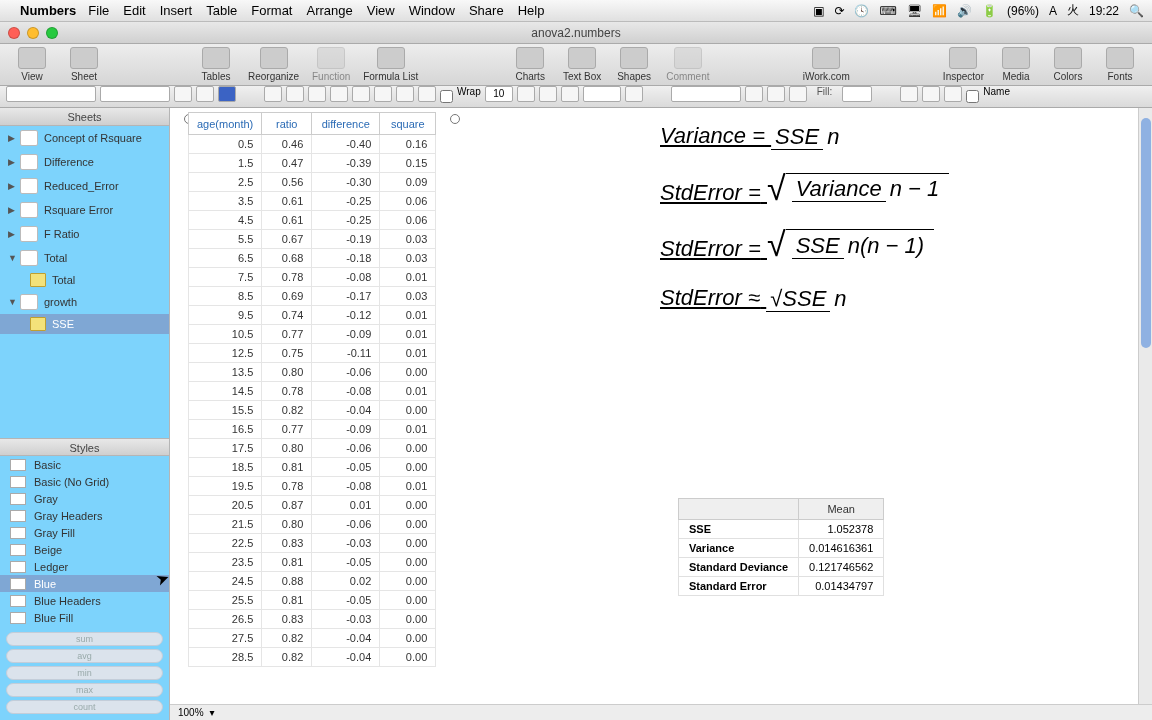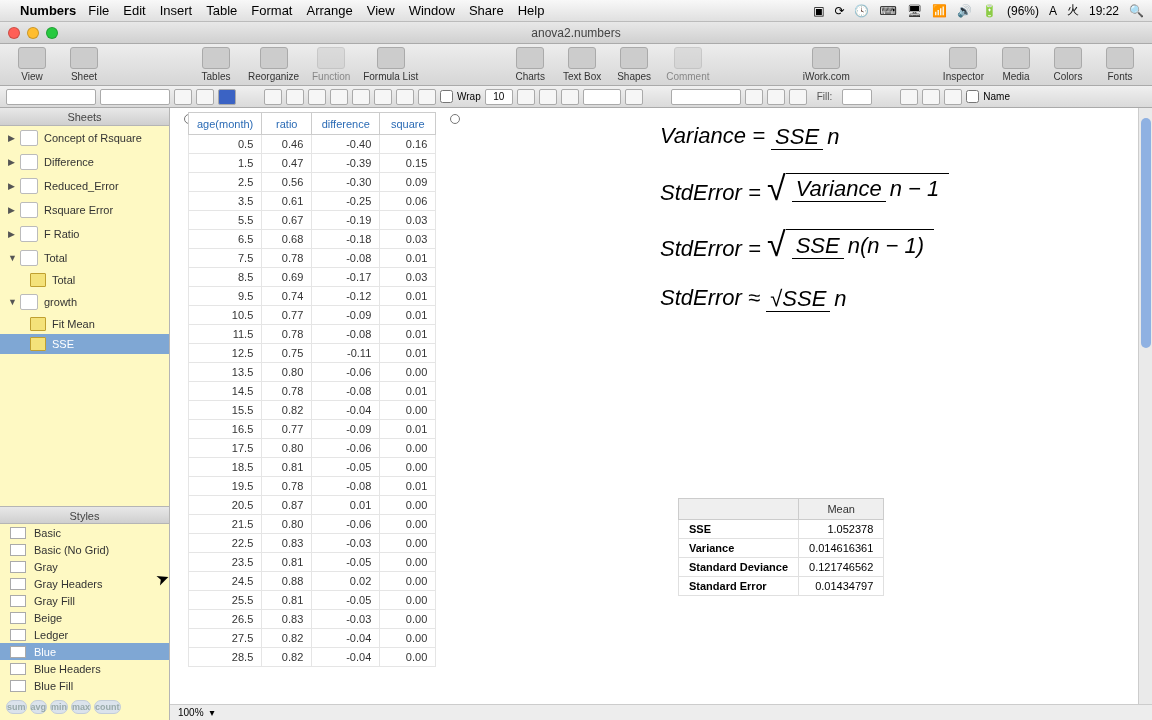--- a/index.html
+++ b/index.html
@@ -21,56 +21,56 @@
 .win-title { margin: 0 auto; font-size: 12px; color: #444; }
 
 
 .toolbar { height: 42px; background: linear-gradient(#ededed,#d6d6d6); display: flex; align-items: center; padding: 0 6px; border-bottom: 1px solid #aaa; font-size: 10px; }
 .tool { display: flex; flex-direction: column; align-items: center; margin: 0 6px; color: #333; min-width: 40px; }
 .tool .ticon { width: 28px; height: 22px; background: #ccc; border: 1px solid #aaa; border-radius: 3px; margin-bottom: 2px; }
 .tool.disabled { opacity: .5; }
 .toolbar-spacer { flex: 1; }
 
 
-.formatbar { height: 22px; background: linear-gradient(#f0f0f0,#dadada); border-bottom: 1px solid #aaa; display: flex; align-items: center; padding: 0 6px; gap: 4px; font-size: 10px; }
+.formatbar { height: 22px; background: linear-gradient(#f0f0f0,#dadada); border-bottom: 1px solid #aaa; display: flex; padding: 0 6px; gap: 4px; font-size: 10px; }
 .fb-sel { height: 16px; border: 1px solid #aaa; background: #fff; border-radius: 2px; }
 .fb-btn { width: 18px; height: 16px; border: 1px solid #aaa; background: #f6f6f6; border-radius: 2px; }
 .fb-btn.color { background: #3b63c4; }
 .fb-label { padding: 0 6px; color: #555; }
 
 
 .main { display: flex; height: 612px; }
 
 
-.sidebar { width: 170px; background: #fef9c3; border-right: 1px solid #b5b5b5; display: flex; flex-direction: column; }
+.sidebar { width: 170px; background: #7dd3fc; border-right: 1px solid #b5b5b5; display: flex; flex-direction: column; }
 .side-header { height: 18px; background: linear-gradient(#e8e8e8,#cfcfcf); text-align: center; font-size: 11px; line-height: 18px; border-bottom: 1px solid #b5b5b5; color: #444; }
 .sheets { flex: 0 0 auto; overflow: auto; }
 .sheet-row { display: flex; align-items: center; height: 24px; padding-left: 8px; font-size: 11px; color: #333; }
 .sheet-row .disclosure { width: 10px; margin-right: 2px; font-size: 9px; color: #555; }
 .sheet-row .sheet-icon { width: 18px; height: 16px; background: #fff; border: 1px solid #bbb; border-radius: 2px; margin-right: 6px; }
 .table-row { display: flex; align-items: center; height: 20px; padding-left: 30px; font-size: 11px; color: #333; }
 .table-row .table-icon { width: 16px; height: 14px; background: #f4e27a; border: 1px solid #c0a030; border-radius: 1px; margin-right: 6px; }
 .table-row.selected { background: #7fa7d4; color: #fff; }
 .styles-header { height: 18px; background: linear-gradient(#e8e8e8,#cfcfcf); text-align: center; font-size: 11px; line-height: 18px; border-top: 1px solid #b5b5b5; border-bottom: 1px solid #b5b5b5; color: #444; position: relative; }
 .styles-list { overflow: auto; }
 .style-row { display: flex; align-items: center; height: 17px; padding-left: 10px; font-size: 11px; color: #333; }
 .style-row .swatch { width: 16px; height: 12px; border: 1px solid #aaa; margin-right: 8px; background: #fff; }
 .style-row.selected { background: #7fa7d4; color: #fff; }
-.calc-buttons { padding: 6px; display: flex; flex-direction: row; gap: 3px; font-weight: bold; }
+.calc-buttons { padding: 6px; display: flex; flex-direction: column; gap: 3px; }
 .calc-btn { height: 14px; background: #dbe3ec; border: 1px solid #c3cdd9; border-radius: 7px; font-size: 9px; text-align: center; line-height: 12px; color: #9aa; }
 
 
 .canvas { flex: 1; background: #fff; position: relative; overflow: hidden; }
 .data-table { position: absolute; left: 18px; top: 4px; border-collapse: collapse; font-size: 11px; }
 .data-table th { background: #fff; color: #2b6bb5; font-weight: normal; padding: 4px 8px; border: 1px solid #ccc; text-align: center; height: 22px; }
 .data-table td { border: 1px solid #e5e5e5; padding: 3px 8px; text-align: right; height: 19px; color: #333; }
 .data-table td:first-child { width: 68px; } .data-table td:nth-child(2){width:50px;} .data-table td:nth-child(3){width:68px;} .data-table td:nth-child(4){width:56px;}
 .handle { position:absolute; width:10px; height:10px; background:#fff; border:1px solid #777; border-radius:50%; }
 
-.formulas { position: absolute; left: 490px; top: 16px; font-family: "Times New Roman", serif; font-style: italic; font-size: 22px; color: #000; line-height: 1.1; }
+.formulas { position: absolute; left: 490px; top: 16px; font-family: "Times New Roman", serif; font-style: italic; font-size: 22px; color: #000; line-height: 1.1; text-decoration: underline; }
 .formulas .blk { margin-bottom: 24px; }
 .frac { display: inline-block; text-align: center; vertical-align: middle; }
 .frac .num { border-bottom: 1.5px solid #000; padding: 0 4px; }
 .frac .den { padding: 0 4px; }
 .sqrt { display: inline-flex; align-items: stretch; }
 .sqrt::before { content: "√"; font-size: 34px; font-style: normal; line-height: 0.9; }
 .sqrt .rad { border-top: 1.5px solid #000; padding: 2px 6px; }
 
 .stats-table { position: absolute; left: 508px; top: 390px; border-collapse: collapse; font-size: 11px; }
 .stats-table th { background: #efefef; border: 1px solid #ccc; padding: 4px 22px; font-weight: normal; color: #333; }
@@ -267,24 +267,20 @@
         </div>
       <div class="table-row">
           <div class="table-icon"></div>
           <span>Total</span>
         </div>
       <div class="sheet-row">
           <span class="disclosure">▼</span>
           <div class="sheet-icon"></div>
           <span>growth</span>
         </div>
-      <div class="table-row">
-          <div class="table-icon"></div>
-          <span>Fit Mean</span>
-        </div>
       <div class="table-row selected">
           <div class="table-icon"></div>
           <span>SSE</span>
         </div>
     </div>
     <div style="flex:1"></div>
     <div class="styles-header">Styles</div>
     <div class="styles-list" id="styles-list">
         <div class="style-row">
           <div class="swatch"></div>
@@ -366,20 +362,26 @@
             <td>-0.30</td>
             <td>0.09</td>
           </tr>
           <tr>
             <td>3.5</td>
             <td>0.61</td>
             <td>-0.25</td>
             <td>0.06</td>
           </tr>
           <tr>
+            <td>4.5</td>
+            <td>0.61</td>
+            <td>-0.25</td>
+            <td>0.06</td>
+          </tr>
+          <tr>
             <td>5.5</td>
             <td>0.67</td>
             <td>-0.19</td>
             <td>0.03</td>
           </tr>
           <tr>
             <td>6.5</td>
             <td>0.68</td>
             <td>-0.18</td>
             <td>0.03</td>
@@ -399,26 +401,20 @@
           <tr>
             <td>9.5</td>
             <td>0.74</td>
             <td>-0.12</td>
             <td>0.01</td>
           </tr>
           <tr>
             <td>10.5</td>
             <td>0.77</td>
             <td>-0.09</td>
-            <td>0.01</td>
-          </tr>
-          <tr>
-            <td>11.5</td>
-            <td>0.78</td>
-            <td>-0.08</td>
             <td>0.01</td>
           </tr>
           <tr>
             <td>12.5</td>
             <td>0.75</td>
             <td>-0.11</td>
             <td>0.01</td>
           </tr>
           <tr>
             <td>13.5</td>

